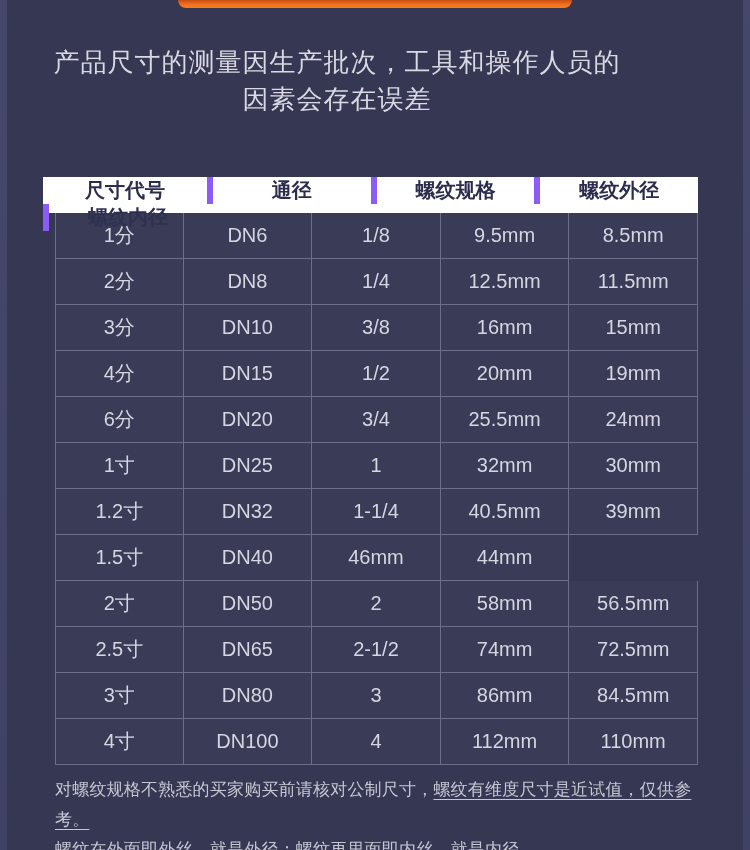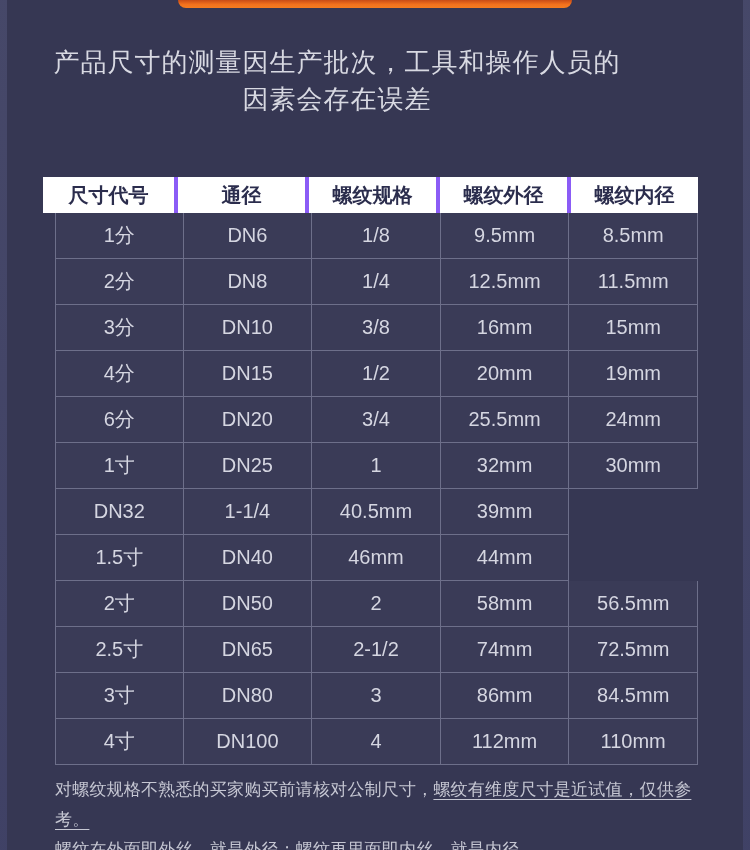--- a/index.html
+++ b/index.html
@@ -33,28 +33,28 @@
     font-size: 26px;
     line-height: 37px;
     font-weight: 400;
     letter-spacing: 1px;
   }
 
   .spec-table {
     position: absolute; left: 43px; top: 177px; width: 655px;
   }
   .thead {
-    display: grid; grid-template-columns: repeat(5, 1fr);
+    display: grid; grid-template-columns: repeat(4, 1fr);
     background: #ffffff;
     height: 36px;
   }
   .th {
     display: flex; align-items: center; justify-content: center;
     font-size: 20px; font-weight: 700; color: #2b2d4d;
-    border-left: 4px solid #8b5cf6;
+    border-left: 6px solid #8b5cf6;
   }
   .th:first-child { border-left: none; }
   .tbody .tr {
     display: grid; grid-template-columns: repeat(5, 1fr);
     height: 46px;
     padding-left: 12px;
   }
   .td {
     display: flex; align-items: center; justify-content: center;
     font-size: 20px; color: #d5d6e1;
@@ -134,20 +134,21 @@
         <div class="td">24mm</div>
       </div>
       <div class="tr">
         <div class="td">1寸</div>
         <div class="td">DN25</div>
         <div class="td">1</div>
         <div class="td">32mm</div>
         <div class="td">30mm</div>
       </div>
       <div class="tr">
+        <div class="td">1.2寸</div>
         <div class="td">DN32</div>
         <div class="td">1-1/4</div>
         <div class="td">40.5mm</div>
         <div class="td">39mm</div>
       </div>
       <div class="tr">
         <div class="td">1.5寸</div>
         <div class="td">DN40</div>
         <div class="td">46mm</div>
         <div class="td">44mm</div>

